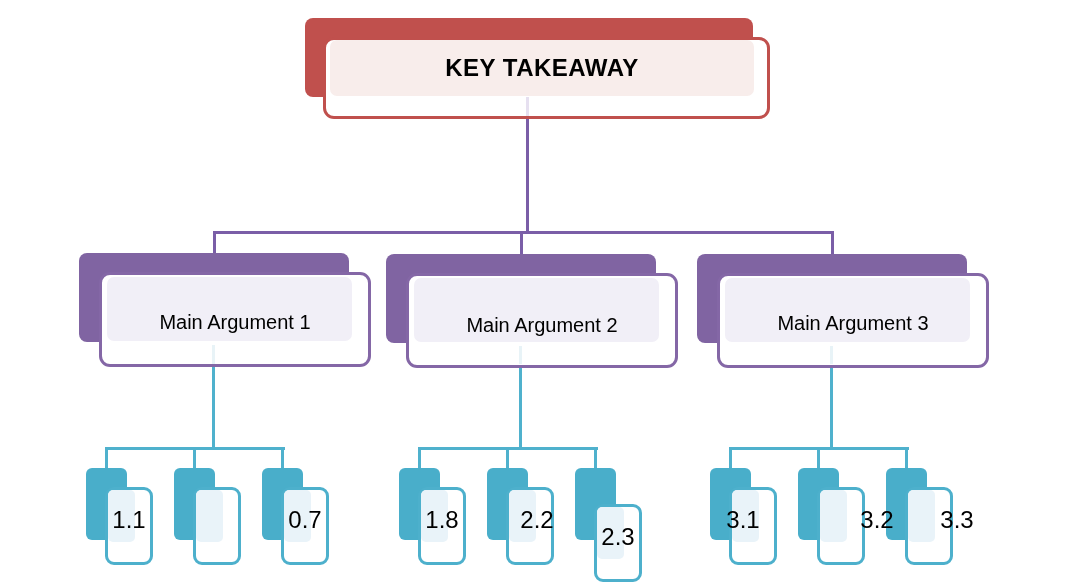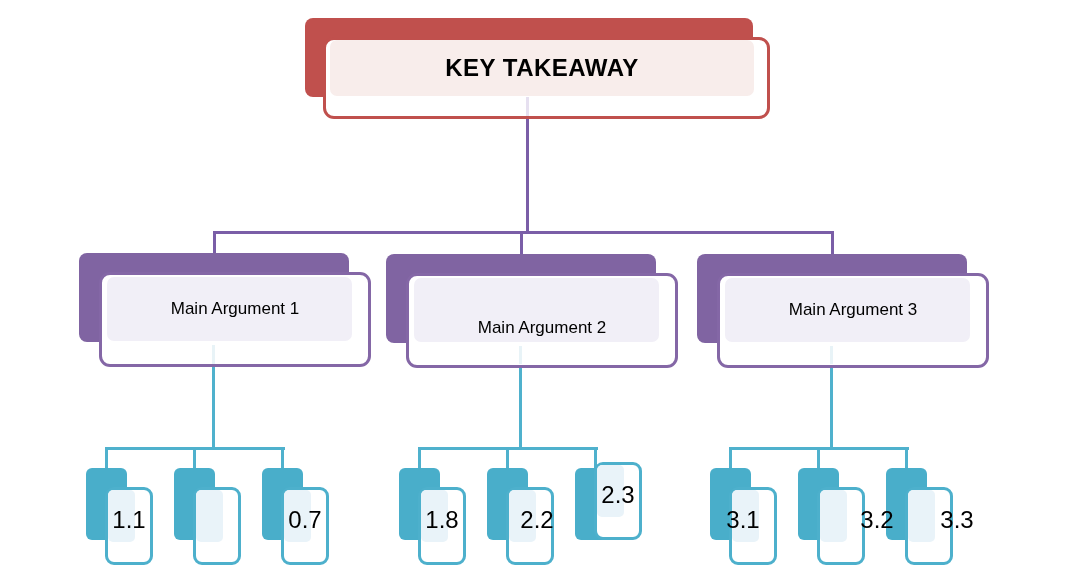--- a/index.html
+++ b/index.html
@@ -23,21 +23,21 @@
   .node{position:absolute;z-index:3;background:#ffffff;box-sizing:border-box;}
   .node.root{border:3px solid #c0504d;border-radius:11px;}
   .node.branch{border:3px solid #8467a6;border-radius:11px;}
   .node.leaf{border:3px solid #4db0cc;border-radius:9px;}
   .panel{position:absolute;border-radius:7px;}
   .panel.root{background:#f8edeb;}
   .panel.branch{background:#f1eff7;}
   .panel.leaf{background:#e9f3f9;border-radius:5px;}
   .label{position:absolute;display:flex;align-items:center;justify-content:center;white-space:nowrap;}
   .label.root{font-size:24px;font-weight:bold;letter-spacing:0.5px;}
-  .label.branch{font-size:17px;}
+  .label.branch{font-size:20px;margin-top:13px;}
   .label.leaf{font-size:24px;}
 </style>
 </head>
 <body>
 
 <div class="canvas">
 
   <div class="line purple" style="left:526px;top:118px;width:3px;height:114px;"></div>
   <div class="line purple" style="left:213px;top:231px;width:621px;height:3px;"></div>
   <div class="line purple" style="left:213px;top:231px;width:3px;height:24px;"></div>
@@ -72,21 +72,21 @@
   <div class="shadow-box branch" style="left:79px;top:253px;width:270px;height:89px;"></div>
   <div class="node branch" style="left:99px;top:272px;width:272px;height:95px;">
     <div class="panel branch" style="left:5px;top:2px;width:245px;height:64px;"></div>
     <div class="label branch" style="left:0px;top:2px;width:266px;height:64px;">Main Argument 1</div>
   </div>
   <div class="faint teal" style="left:212px;top:345px;width:3px;height:19px;"></div>
 
   <div class="shadow-box branch" style="left:386px;top:254px;width:270px;height:89px;"></div>
   <div class="node branch" style="left:406px;top:273px;width:272px;height:95px;">
     <div class="panel branch" style="left:5px;top:2px;width:245px;height:64px;"></div>
-    <div class="label branch" style="left:0px;top:20px;width:266px;height:64px;">Main Argument 2</div>
+    <div class="label branch" style="left:0px;top:4px;width:266px;height:64px;">Main Argument 2</div>
   </div>
   <div class="faint teal" style="left:519px;top:346px;width:3px;height:18px;"></div>
 
   <div class="shadow-box branch" style="left:697px;top:254px;width:270px;height:89px;"></div>
   <div class="node branch" style="left:717px;top:273px;width:272px;height:95px;">
     <div class="panel branch" style="left:5px;top:2px;width:245px;height:64px;"></div>
     <div class="label branch" style="left:0px;top:2px;width:266px;height:64px;">Main Argument 3</div>
   </div>
   <div class="faint teal" style="left:830px;top:346px;width:3px;height:18px;"></div>
 
@@ -113,21 +113,21 @@
     <div class="label leaf" style="left:0px;top:0px;width:42px;height:60px;">1.8</div>
   </div>
 
   <div class="shadow-box leaf" style="left:487px;top:468px;width:41px;height:72px;"></div>
   <div class="node leaf" style="left:506px;top:487px;width:48px;height:78px;">
     <div class="panel leaf" style="left:0px;top:0px;width:27px;height:52px;"></div>
     <div class="label leaf" style="left:0px;top:0px;width:56px;height:60px;">2.2</div>
   </div>
 
   <div class="shadow-box leaf" style="left:575px;top:468px;width:41px;height:72px;"></div>
-  <div class="node leaf" style="left:594px;top:462px;width:48px;height:78px;">
+  <div class="node leaf" style="left:594px;top:504px;width:48px;height:78px;">
     <div class="panel leaf" style="left:0px;top:0px;width:27px;height:52px;"></div>
     <div class="label leaf" style="left:0px;top:0px;width:42px;height:60px;">2.3</div>
   </div>
 
   <div class="shadow-box leaf" style="left:710px;top:468px;width:41px;height:72px;"></div>
   <div class="node leaf" style="left:729px;top:487px;width:48px;height:78px;">
     <div class="panel leaf" style="left:0px;top:0px;width:27px;height:52px;"></div>
     <div class="label leaf" style="left:0px;top:0px;width:22px;height:60px;">3.1</div>
   </div>
 

